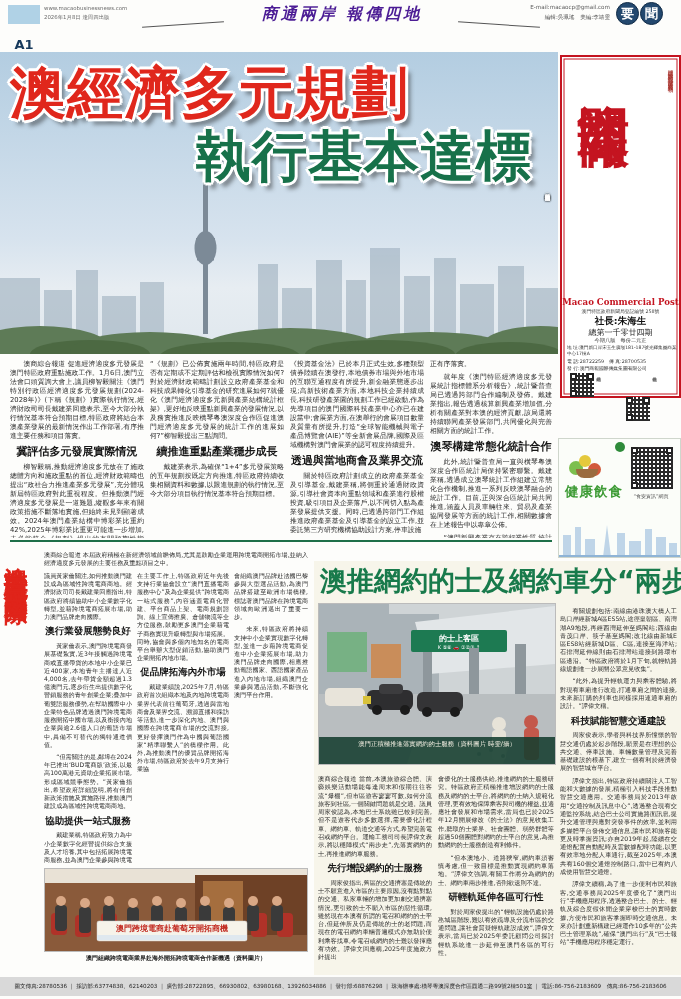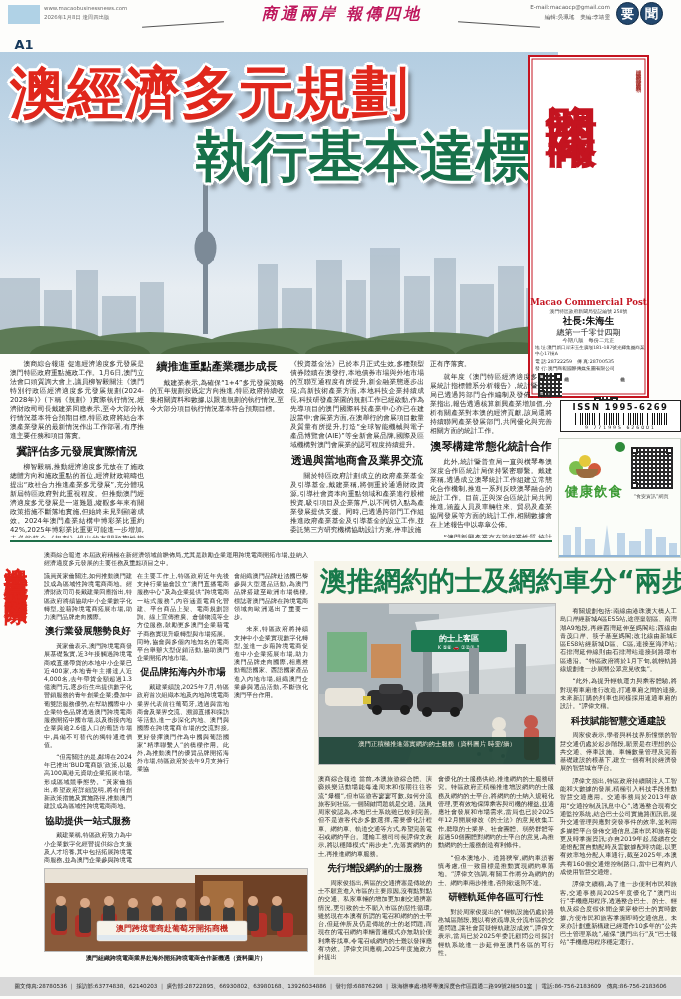--- a/index.html
+++ b/index.html
@@ -33,21 +33,21 @@
 
   <div class="abs" style="left:0;top:20;width:681px;height:30px;">
     <div class="abs" style="left:8px;top:5px;width:32px;height:19px;background:#b0d2e6;">
       <span style="display:block;text-align:center;font-weight:900;font-size:13px;line-height:19px;color:#16395c;margin-top:30px;">A1</span>
     </div>
     <div class="abs" style="left:44px;top:5px;font-size:5.4px;color:#6b6b6b;">www.macaobusinessnews.com</div>
     <div class="abs" style="left:44px;top:14px;font-size:5.4px;color:#6b6b6b;">2026年1月8日 逢周四出版</div>
 
     <div class="abs" style="left:142px;top:24px;width:82px;height:1px;background:#555;transform:rotate(-4deg);"></div>
     <div class="abs" style="left:232px;top:4px;width:220px;text-align:center;font-family:'DejaVu Serif','Liberation Serif',serif;
-                font-style:italic;font-weight:700;font-size:16px;letter-spacing:3px;color:#be185d;">商通兩岸 報傳四地</div>
+                font-style:italic;font-weight:700;font-size:16px;letter-spacing:3px;color:#4c1d95;">商通兩岸 報傳四地</div>
     <div class="abs" style="left:458px;top:24px;width:82px;height:1px;background:#555;transform:rotate(4deg);"></div>
 
     <div class="abs" style="left:440px;top:4px;width:170px;text-align:right;font-size:5.6px;color:#5c5c5c;">E-mail:macaocp@gmail.com</div>
     <div class="abs" style="left:440px;top:14px;width:170px;text-align:right;font-size:5.6px;color:#5c5c5c;">編輯:吳珮瑤　美編:李靖雯</div>
     <div class="abs badge" style="left:616px;top:2px;">要</div>
     <div class="abs badge" style="left:640px;top:2px;">聞</div>
   </div>
 
   <div class="abs" style="left:0;top:52px;width:558px;height:302px;background:linear-gradient(#b3cde1,#d7e3ee 62%,#e7edf2 78%,#dfe7ed);overflow:hidden;">
     <svg width="558" height="302" viewBox="0 0 558 302" style="position:absolute;left:0;top:0;">
@@ -87,21 +87,21 @@
           <ellipse cx="230" cy="304" rx="70" ry="14"></ellipse>
         <ellipse cx="380" cy="302" rx="75" ry="14"></ellipse>
           <ellipse cx="510" cy="304" rx="55" ry="14"></ellipse>
       </g>
     </svg>
     <div class="abs hl" style="left:10px;top:4px;font-size:56px;color:#e0271c;">澳經濟多元規劃</div>
     <div class="abs hl" style="left:196px;top:68px;font-size:55px;color:#17714a;">執行基本達標</div>
     <div class="abs vtext" style="right:6px;bottom:14px;height:150px;font-size:5.6px;color:rgba(255,255,255,.95);text-shadow:0 0 2px rgba(0,0,0,.6);">澳門旅遊塔及周邊景色（資料圖片）</div>
   </div>
 
-  <div class="abs" style="left:528px;top:55px;width:121px;height:343px;box-sizing:border-box;border:2.5px solid #c41420;
+  <div class="abs" style="left:560px;top:55px;width:121px;height:343px;box-sizing:border-box;border:2.5px solid #c41420;
               box-shadow:inset 0 0 0 1.5px #fff,inset 0 0 0 2.5px #c41420;background:#fff;">
     <div class="abs vtext" style="right:4px;top:8px;height:230px;font-size:5.6px;color:#a8322c;letter-spacing:1px;">澳門特區政府承認刊登法律廣告之有效刊物</div>
     <div class="abs vtext" style="left:16px;top:6px;height:234px;font-family:'DejaVu Serif','Liberation Serif',serif;
                 font-weight:900;font-size:52px;letter-spacing:4px;color:#c41420;line-height:1;">澳門商報</div>
     <div class="abs" style="left:0;top:240px;width:100%;text-align:center;font-family:'DejaVu Serif','Liberation Serif',serif;
                 font-weight:700;font-size:8.6px;color:#c41420;">Macao Commercial Post</div>
     <div class="abs" style="left:0;top:251px;width:100%;text-align:center;font-size:4.8px;color:#444;">澳門特區政府新聞局登記編號 258號</div>
     <div class="abs" style="left:0;top:258px;width:100%;text-align:center;font-weight:700;font-size:9.5px;color:#111;">社長:朱海生</div>
     <div class="abs" style="left:0;top:270px;width:100%;text-align:center;font-family:'DejaVu Serif','Liberation Serif',serif;font-size:8px;color:#222;">總第一千零廿四期</div>
     <div class="abs" style="left:0;top:280px;width:100%;text-align:center;font-size:5.2px;color:#333;">今期八版　每份二元正</div>
@@ -115,25 +115,20 @@
     </div>
     <div class="abs vtext" style="left:34px;top:317px;height:24px;font-size:4.2px;color:#666;">網站二維碼</div>
     <div class="abs qr" style="left:64px;top:316px;width:24px;height:24px;">
       <div class="fq tl"></div>
         <div class="fq tr"></div>
         <div class="fq bl"></div>
     </div>
     <div class="abs vtext" style="left:90px;top:317px;height:24px;font-size:4.2px;color:#666;">微信二維碼</div>
   </div>
 
-  <div class="abs" style="left:560px;top:400px;width:121px;height:32px;box-sizing:border-box;border:1px solid #222;background:#fff;">
-    <div style="text-align:center;font-weight:700;font-size:8.4px;letter-spacing:1.5px;color:#111;margin-top:1px;">ISSN 1995-6269</div>
-    <div class="barcode" style="margin:1px auto 0;width:92px;height:12px;"></div>
-    <div style="text-align:center;font-size:4.6px;letter-spacing:2px;color:#111;">9 771995 626001</div>
-  </div>
 
   <div class="abs" style="left:558px;top:438px;width:123px;height:120px;box-sizing:border-box;border:1px solid #cfd6cc;background:#fbfdf9;overflow:hidden;">
     <div class="abs" style="left:56px;top:3px;width:10px;height:10px;border-radius:50%;background:#2e8b3a;"></div>
     <div class="abs" style="left:8px;top:14px;width:38px;height:28px;">
       <div style="position:absolute;left:2px;top:8px;width:14px;height:14px;border-radius:50%;background:#7cbf4e;"></div>
       <div style="position:absolute;left:12px;top:2px;width:12px;height:12px;border-radius:50%;background:#e5c93c;"></div>
       <div style="position:absolute;left:21px;top:10px;width:13px;height:13px;border-radius:50%;background:#d2593a;"></div>
       <div style="position:absolute;left:9px;top:16px;width:22px;height:9px;border-radius:0 0 8px 8px;background:#9a6b3f;"></div>
     </div>
     <div class="abs" style="left:6px;top:44px;font-weight:900;font-size:13.5px;color:#3d9b35;letter-spacing:1px;">健康飲食</div>
@@ -159,20 +154,21 @@
     </svg>
   </div>
 
   <div class="abs" style="left:0;top:356px;width:558px;height:182px;">
     <div class="abs body-txt" style="left:10px;top:0;width:134px;height:182px;font-size:6.8px;line-height:1.32;">
       <p>澳商綜合報道 促進經濟適度多元發展是澳門特區政府重點施政工作。1月6日,澳門立法會口頭質詢大會上,議員柳智毅關注《澳門特別行政區經濟適度多元發展規劃(2024-2028年)》(下稱《規劃》)實際執行情況,經濟財政司司長戴建業回應表示,至今大部分執行情況基本符合預期目標,特區政府將結合本澳產業發展的最新情況作出工作部署,有序推進主要任務和項目落實。</p>
       <div class="subhead" style="font-size:11px;">冀評估多元發展實際情況</div>
       <p>柳智毅稱,推動經濟適度多元放在了施政總體方向和施政重點的首位,經濟財政範疇也提出“政社合力推進產業多元發展”,充分體現新屆特區政府對此重視程度。但推動澳門經濟適度多元發展是一道難題,縱觀多年來有關政策措施不斷落地實施,但始終未見到顯著成效。2024年澳門產業結構中博彩業比重約42%,2025年博彩業比重更可能進一步增加,未必能符合《規劃》提出的有關預期性指標。</p>
     </div>
     <div class="abs body-txt" style="left:150px;top:0;width:134px;height:182px;font-size:6.8px;line-height:1.32;">
+      <p class="noind">“《規劃》已公佈實施兩年時間,特區政府是否有定期或不定期評估和檢視實際情況如何?對於經濟財政範疇計劃設立政府產業基金和科技成果轉化引導基金的研究進展如何?就優化《澳門經濟適度多元新興產業結構統計框架》,更好地反映重點新興產業的發展情況,以及務實推進反映橫琴粵澳深度合作區促進澳門經濟適度多元發展的統計工作的進展如何?”柳智毅提出三點詢問。</p>
       <div class="subhead" style="font-size:11px;">續推進重點產業穩步成長</div>
       <p>戴建業表示,為確保“1+4”多元發展策略的五年規劃按既定方向推進,特區政府持續收集相關資料和數據,以跟進規劃的執行情況,至今大部分項目執行情況基本符合預期目標。</p>
     </div>
     <div class="abs body-txt" style="left:290px;top:0;width:134px;height:182px;font-size:6.8px;line-height:1.32;">
       <p class="noind">《投資基金法》已於本月正式生效,多種類型債券陸續在澳發行,本地債券市場與外地市場的互聯互通程度有所提升,新金融業態逐步出現;高新技術產業方面,本地科技企業持續成長,科技研發產業園的規劃工作已經啟動,作為先導項目的澳門國際科技產業中心亦已在建設當中;會展業方面,在澳舉行的會展項目數量及質量有所提升,打造“全球智能機械與電子產品博覽會(AIE)”等全新會展品牌,國際及區域機構對澳門會展業的認可程度持續提升。</p>
       <div class="subhead" style="font-size:11px;">透過與當地商會及業界交流</div>
       <p>關於特區政府計劃成立的政府產業基金及引導基金,戴建業稱,將側重於通過財政資源,引導社會資本向重點領域和產業進行股權投資,吸引項目及企業落戶,以不同切入點為產業發展提供支援。同時,已透過跨部門工作組推進政府產業基金及引導基金的設立工作,並委託第三方研究機構協助設計方案,停車設施</p>
     </div>
     <div class="abs body-txt" style="left:430px;top:0;width:122px;height:182px;font-size:6.8px;line-height:1.32;">
       <p class="noind">正有序落實。</p>

